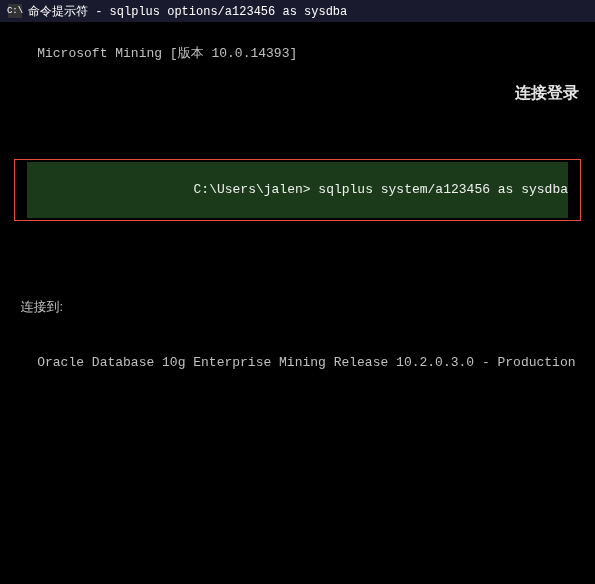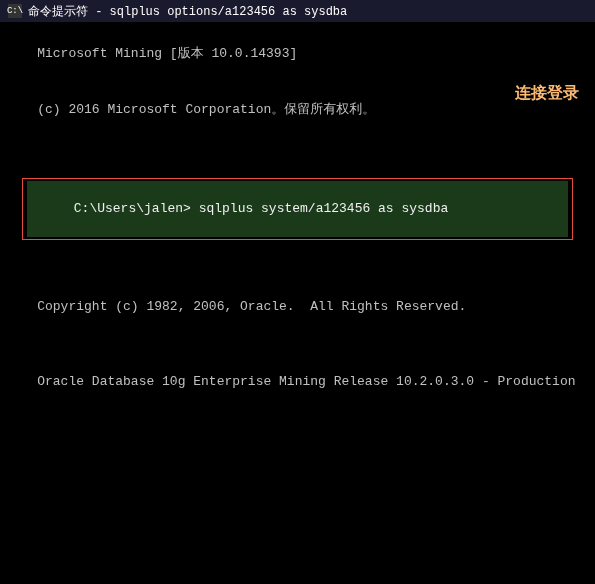--- a/index.html
+++ b/index.html
@@ -34,32 +34,33 @@
     .terminal {
       background: #000;
       padding: 4px 6px;
       height: calc(584px - 22px);
       overflow: hidden;
       line-height: 1.45;
       position: relative;
     }
     .line { white-space: pre; }
     .red-label {
-      color: #fdba74;
+      color: #e5e5e5;
       font-family: 'SimHei', 'Microsoft YaHei', sans-serif;
       font-size: 16px;
       font-weight: bold;
       position: absolute;
       right: 10px;
     }
     .section-block {
       border: 1.5px solid #e74c3c;
-      padding: 2px 4px;
-      margin: 1px 16px;
+      padding: 2px 12px;
+      margin: 1px 8px;
       position: relative;
+      text-align: right;
     }
     .zh {
       font-family: 'SimHei', 'Microsoft YaHei', 'STHeiti', sans-serif;
     }
     .prompt-line {
       background: #1a3a1a;
       color: #f0f0f0;
     }
   </style>
 </head>
@@ -70,37 +71,36 @@
   <span>命令提示符 - sqlplus  options/a123456 as sysdba</span>
 </div>
 
 <div class="terminal">
 
   <div class="line">
     <span>Microsoft Mining [版本 10.0.14393]</span>
   </div>
 
   <div class="line" style="position:relative;">
-    <span>(c) 2016 Microsoft Corporation。保留所有权利。</span>
     <span class="red-label zh" style="top:-2px;">连接登录</span>
   </div>
 
   <div class="line">&nbsp;</div>
 
   <div class="section-block">
     <div class="line prompt-line">
       <span>C:\Users\jalen&gt; sqlplus system/a123456 as sysdba</span>
     </div>
   </div>
 
   <div class="line">&nbsp;</div>
 
   <div class="line">&nbsp;</div>
-  <div class="line">
-    <span>Copyright (c) 1982, 2006, Oracle.  All Rights Reserved.</span>
+  <div class="line">&nbsp;</div>
+  <div class="line zh">
+    <span>连接到:</span>
   </div>
-  <div class="line">&nbsp;</div>
   <div class="line">
     <span>Oracle Database 10g Enterprise Mining Release 10.2.0.3.0 - Production</span>
   </div>
   <div class="line">&nbsp;</div>
 
 </div>
 
 </body></html>

